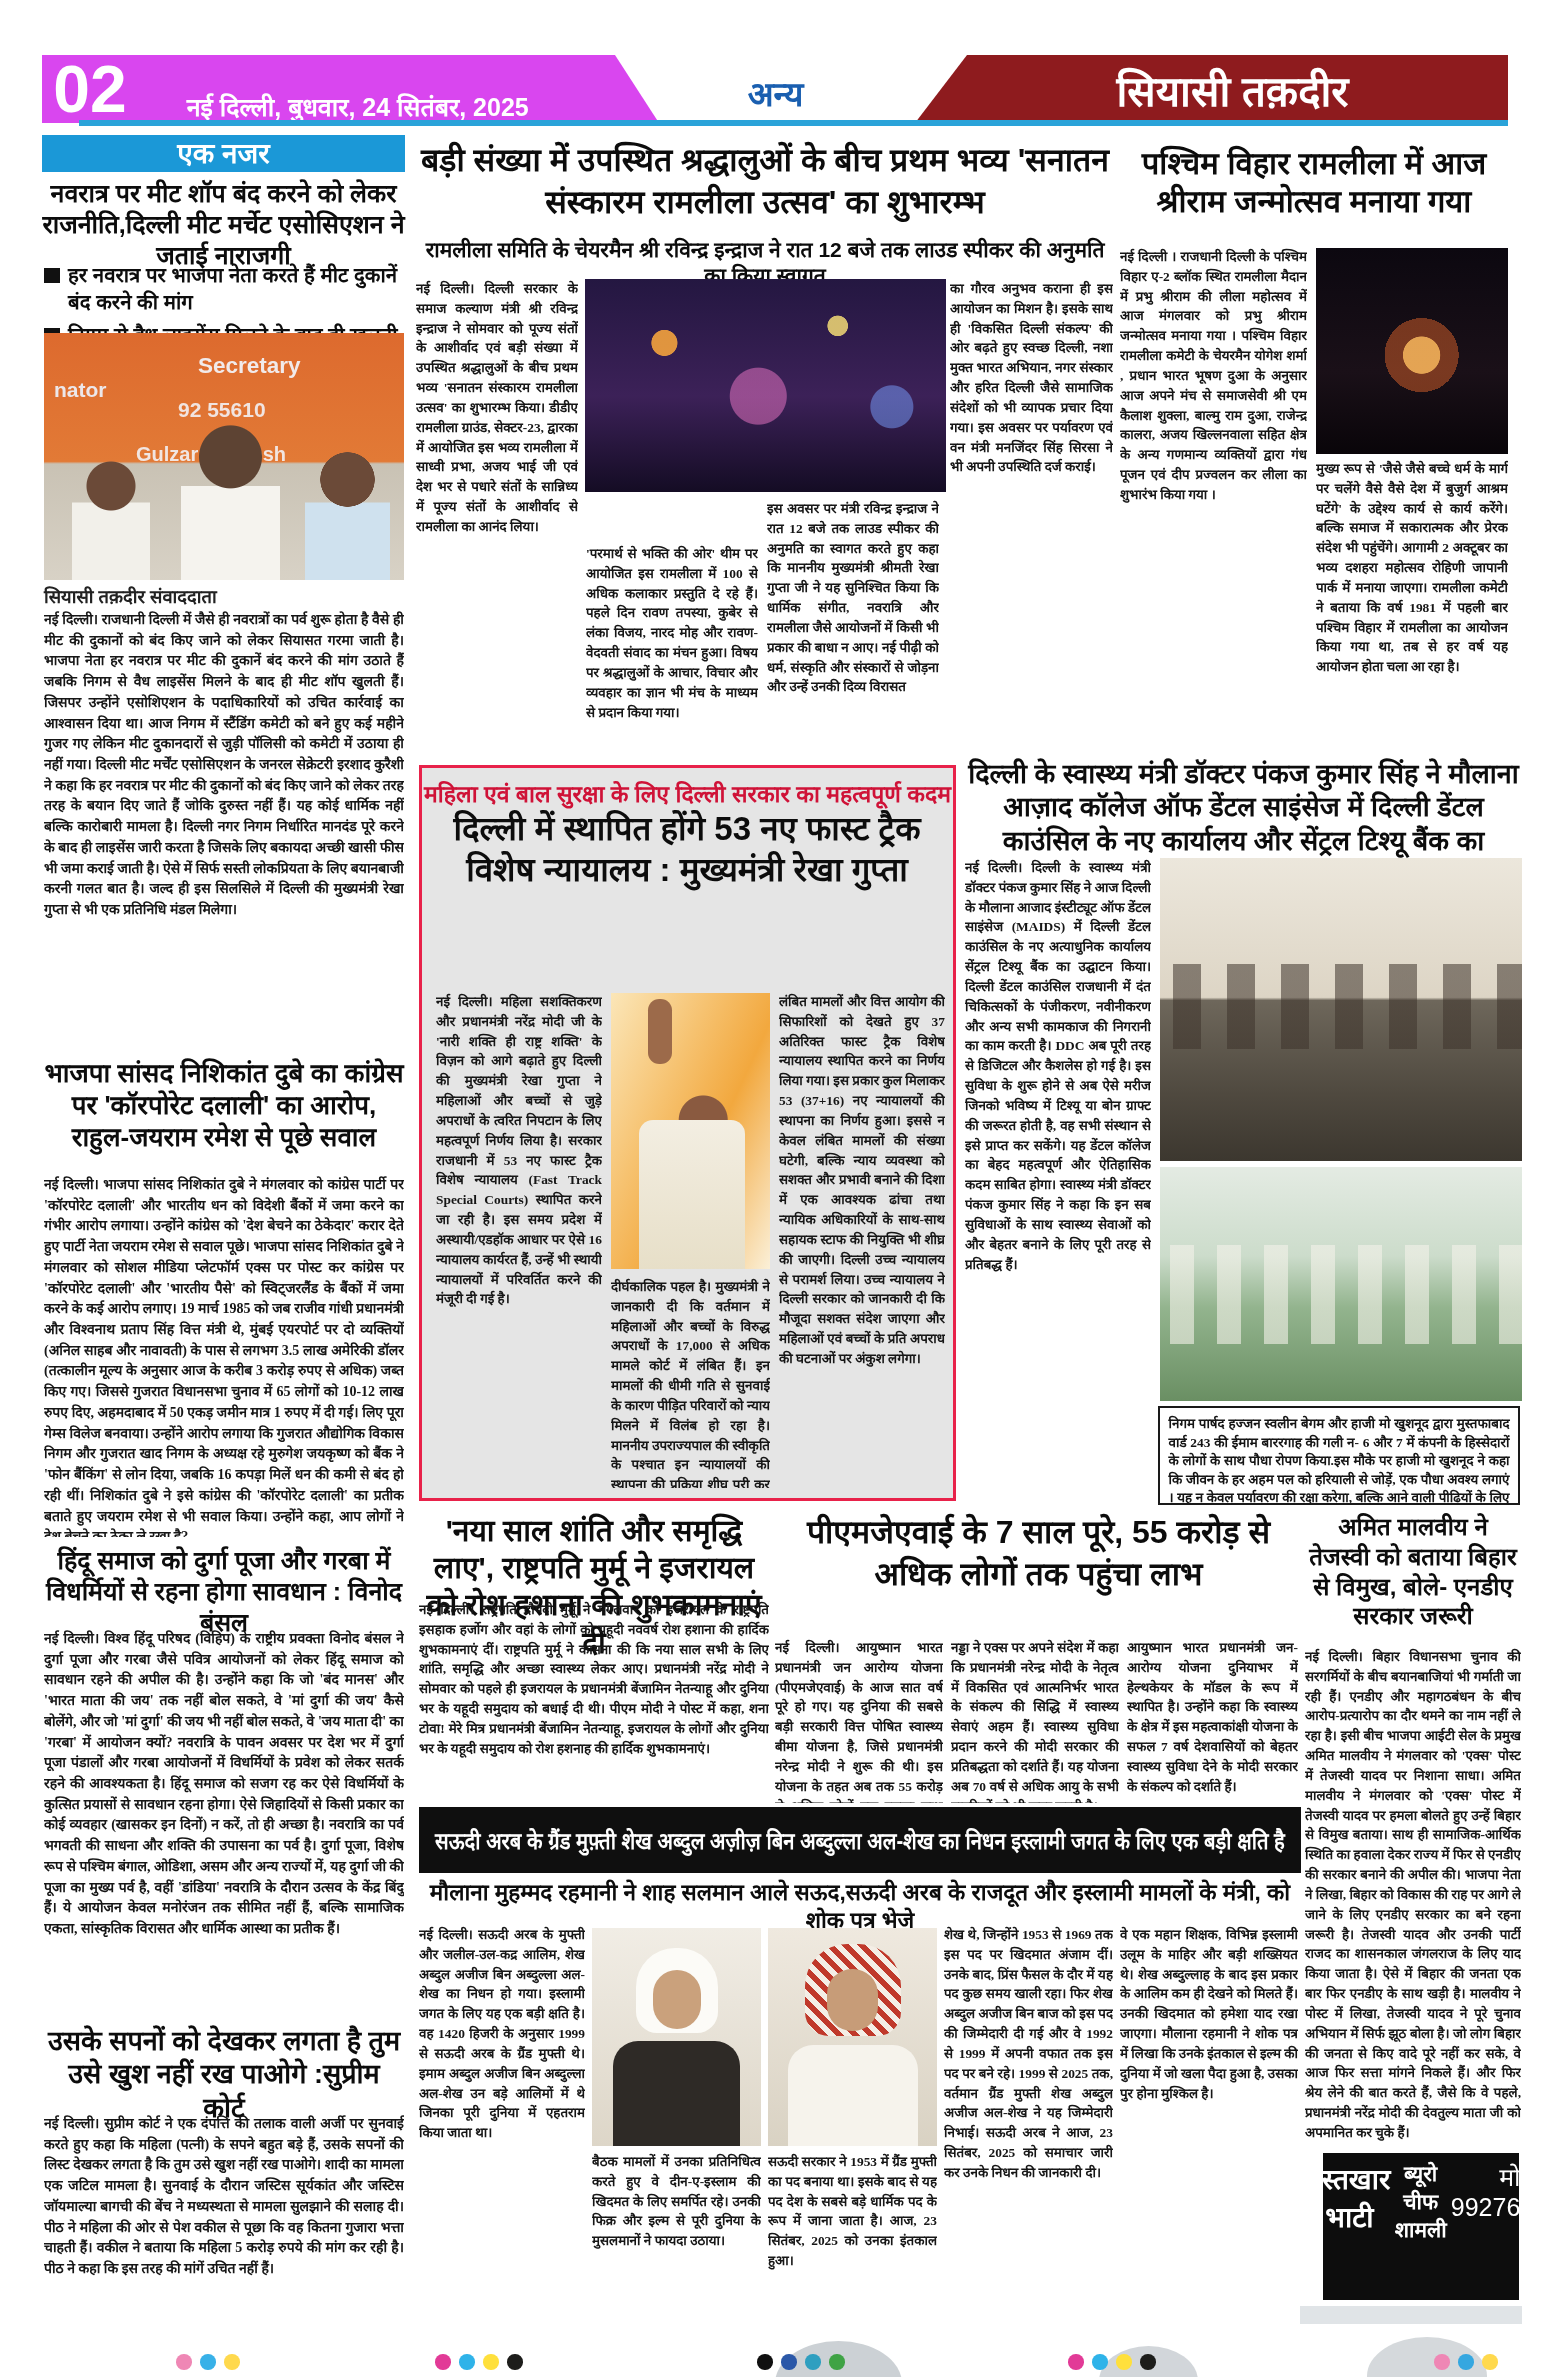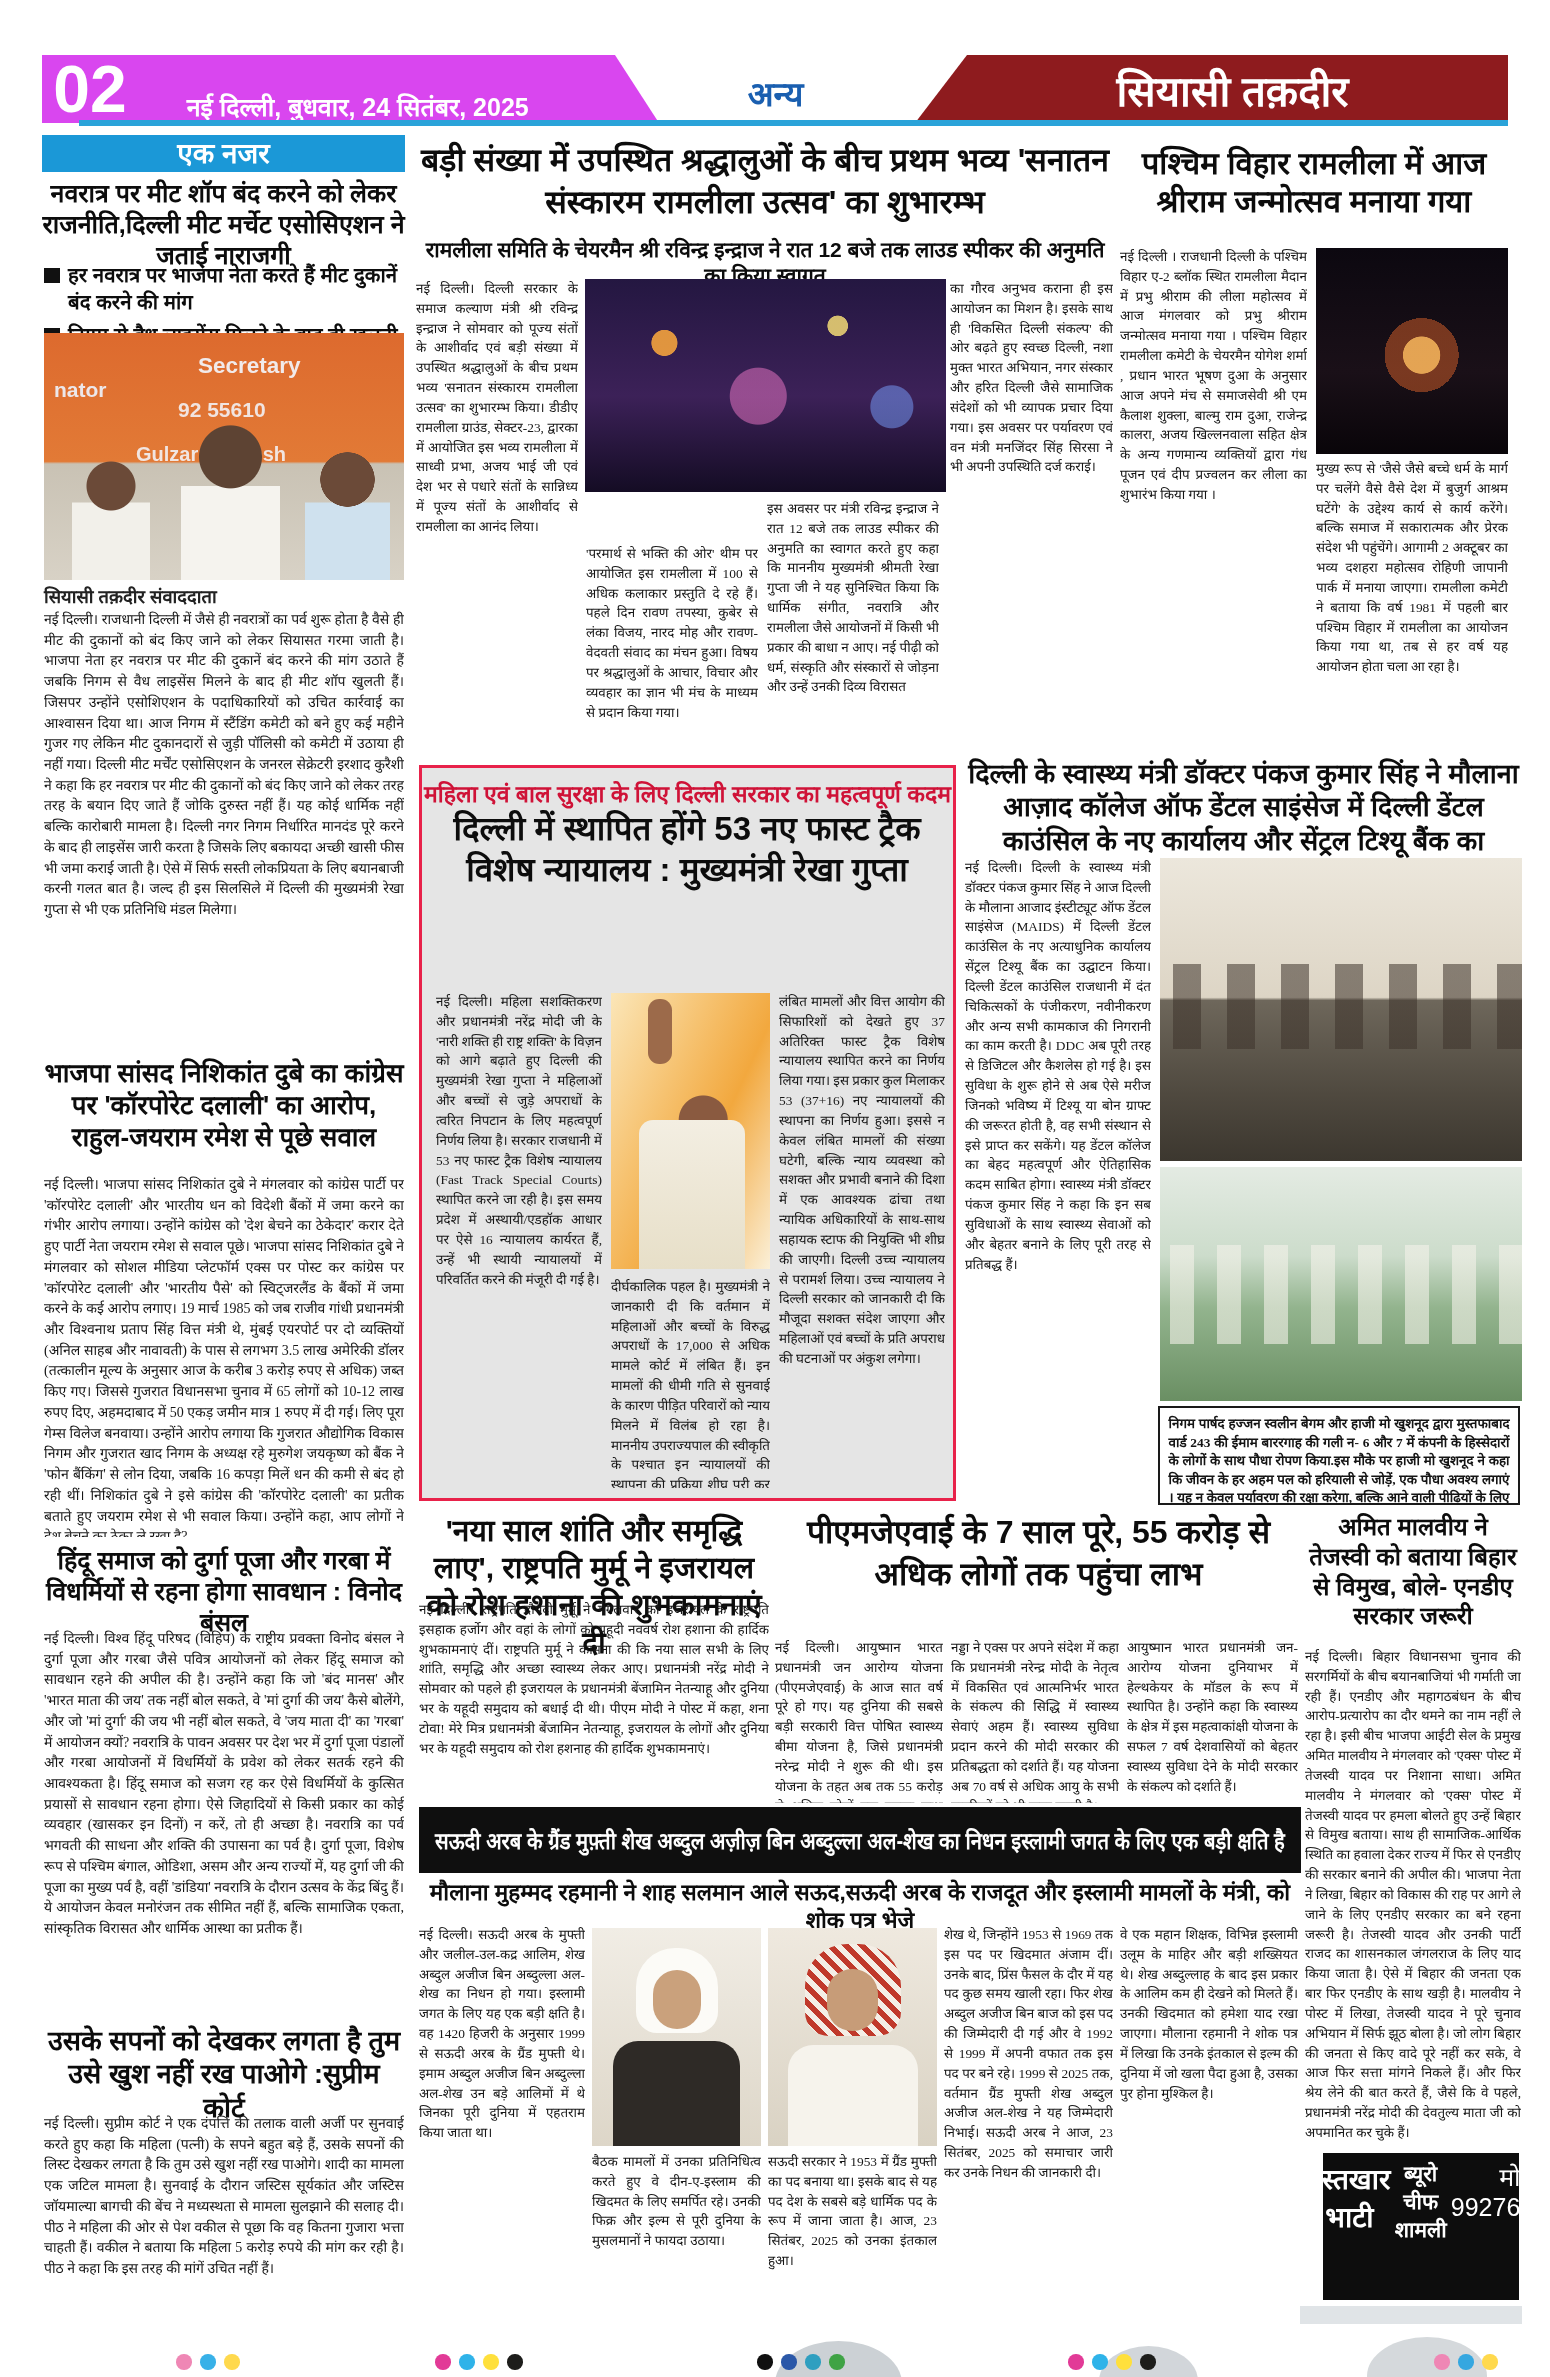--- a/index.html
+++ b/index.html
@@ -3,21 +3,21 @@
 <meta charset="utf-8">
 <style>
   html,body{margin:0;padding:0;}
   body{
     width:1550px;height:2377px;position:relative;background:#ffffff;
     font-family:"Liberation Serif",serif;color:#141414;overflow:hidden;
   }
   .abs{position:absolute;box-sizing:border-box;}
   .sans{font-family:"Liberation Sans",sans-serif;}
   .hl{font-family:"Liberation Sans",sans-serif;font-weight:bold;color:#0c0c0c;text-align:center;line-height:1.24;}
-  .bodytxt{font-family:"Liberation Serif",serif;text-align:justify;line-height:1.48;color:#161616;overflow:hidden;}
+  .bodytxt{font-family:"Liberation Serif",serif;text-align:justify;line-height:1.48;color:#161616;overflow:hidden;font-weight:bold;}
   .photo{overflow:hidden;}
   .bullet{display:flex;align-items:flex-start;gap:8.5px;margin-bottom:7px;}
   .bullet .sq{width:15.5px;height:15.5px;background:#111;flex:0 0 auto;margin-top:5.6px;}
   .bullet .bt{font-family:"Liberation Sans",sans-serif;font-weight:bold;font-size:20.4px;line-height:1.3;color:#0d0d0d;}
   .dot{display:inline-block;width:15.5px;height:15.5px;border-radius:50%;margin-right:8.5px;}
   .capbox{border:2.1px solid #1a1a1a;padding:7px 8.5px;font-family:"Liberation Serif",serif;font-weight:bold;font-size:13.4px;line-height:1.38;text-align:justify;overflow:hidden;}
 </style>
 </head>
 <body>
 

